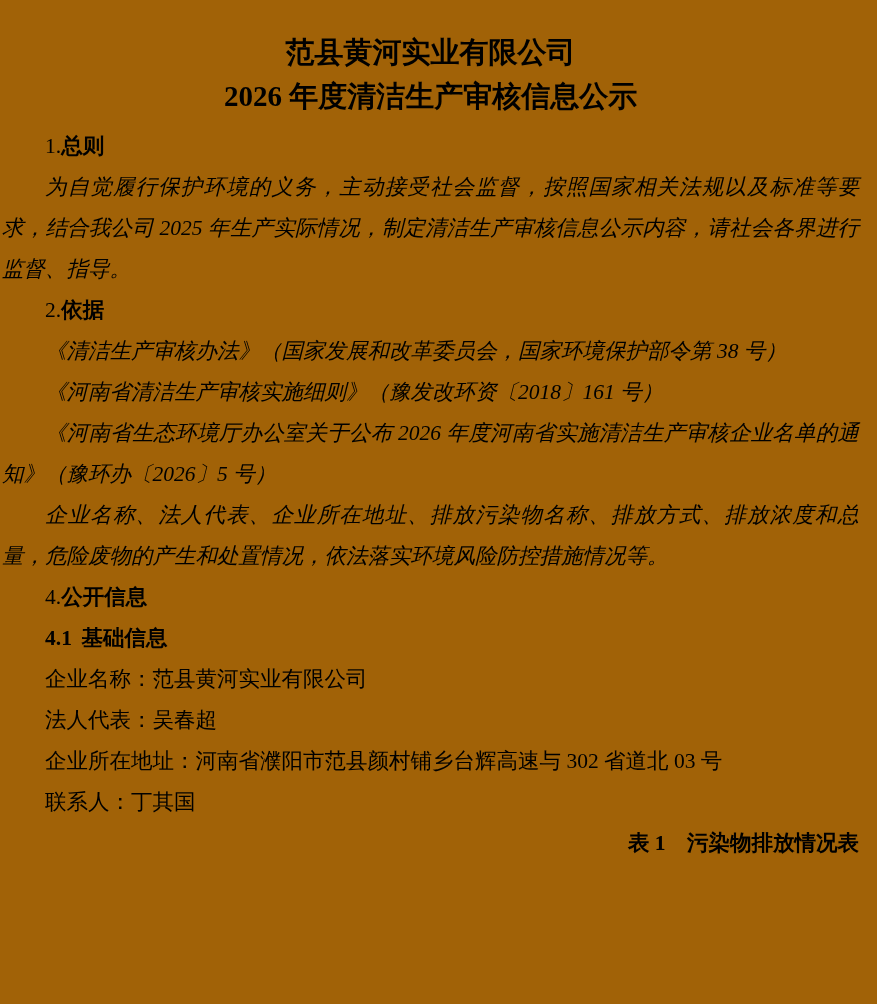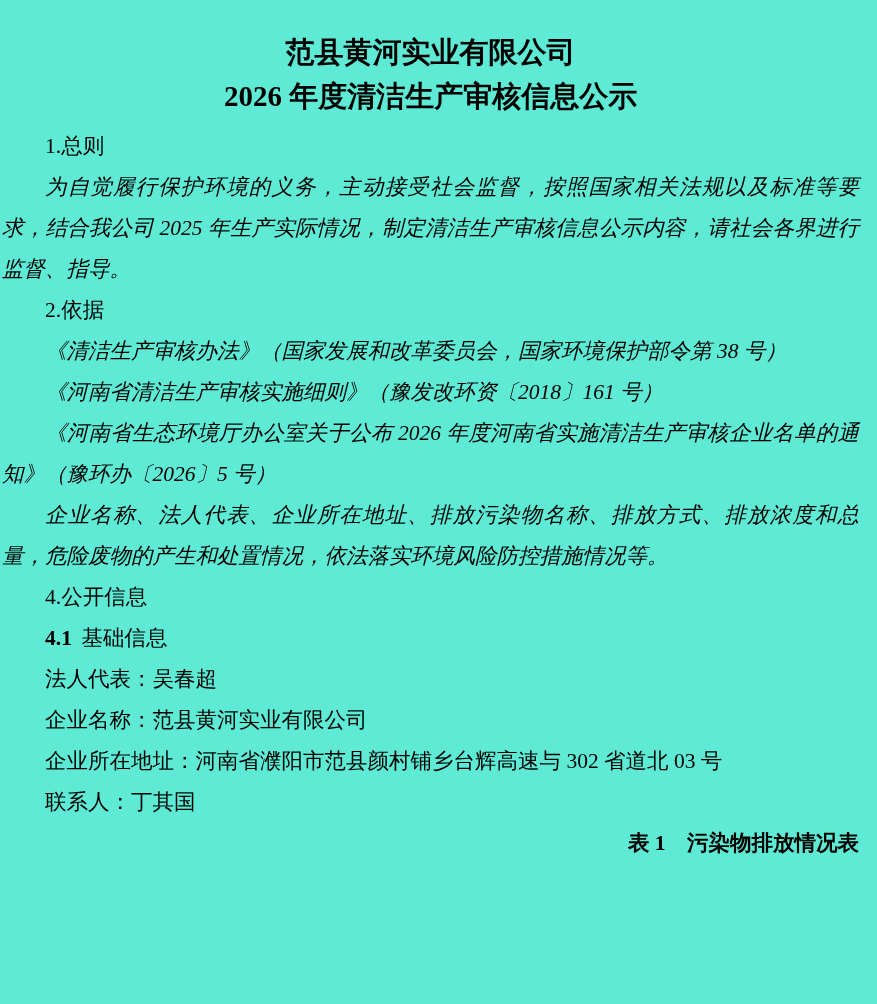--- a/index.html
+++ b/index.html
@@ -1,20 +1,20 @@
 <!DOCTYPE html>
 <html><head>
 <meta charset="utf-8">
 <style>
   html, body { margin:0; padding:0; background:#ffffff; }
   .page {
     position: relative;
     width: 877px;
     height: 1004px;
-    background: #5eead4;
+    background: #a16207;
     color: #000000;
     font-family: "Liberation Serif", "DejaVu Serif", serif;
     box-sizing: border-box;
     padding: 30px 18px 0 2px;
     overflow: hidden;
   }
   .title {
     margin: 0;
     text-align: center;
     font-weight: bold;
@@ -23,21 +23,21 @@
   }
   .title-block { margin-bottom: 8px; }
   p.line {
     margin: 0;
     font-size: 21.5px;
     line-height: 41px;
   }
   .indent { text-indent: 2em; }
   .just { text-align: justify; font-style: italic; }
   .h-num { font-weight: normal; }
-  .h-txt { font-weight: normal; }
+  .h-txt { font-weight: bold; }
   .sub .h-num { font-weight: bold; }
   .sub .h-num { margin-right: 0.45em; }
   .caption {
     text-align: right;
     font-weight: bold;
     font-size: 21px;
   }
 </style>
 </head>
 <body>
@@ -59,23 +59,23 @@
   <p class="line indent just">《河南省清洁生产审核实施细则》（豫发改环资〔2018〕161 号）</p>
   <p class="line indent just">《河南省生态环境厅办公室关于公布 2026 年度河南省实施清洁生产审核企业名单的通知》（豫环办〔2026〕5 号）</p>
 
 
   <p class="line indent just">企业名称、法人代表、企业所在地址、排放污染物名称、排放方式、排放浓度和总量，危险废物的产生和处置情况，依法落实环境风险防控措施情况等。</p>
 
   <p class="line indent"><span class="h-num">4.</span><span class="h-txt">公开信息</span></p>
 
   <p class="line indent sub"><span class="h-num">4.1</span><span class="h-txt">基础信息</span></p>
 
+  <p class="line indent"><span>企业名称：</span><span>范县黄河实业有限公司</span></p>
+
   <p class="line indent"><span>法人代表：</span><span>吴春超</span></p>
-
-  <p class="line indent"><span>企业名称：</span><span>范县黄河实业有限公司</span></p>
 
   <p class="line indent"><span>企业所在地址：</span><span>河南省濮阳市范县颜村铺乡台辉高速与 302 省道北 03 号</span></p>
 
   <p class="line indent"><span>联系人：</span><span>丁其国</span></p>
 
 
 
   <p class="line caption">表 1　污染物排放情况表</p>
 
 </div>

